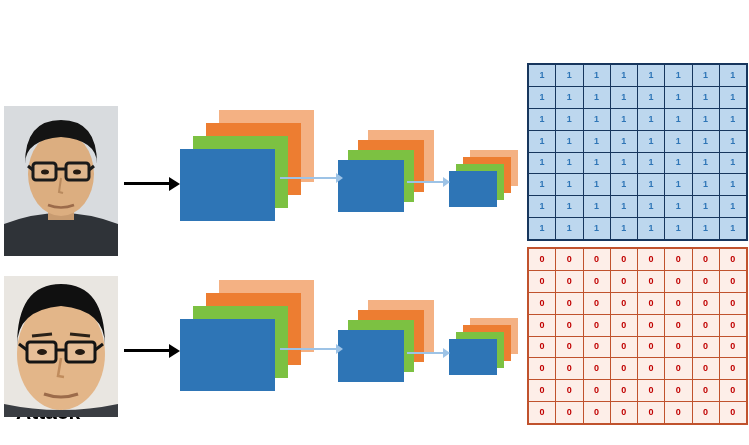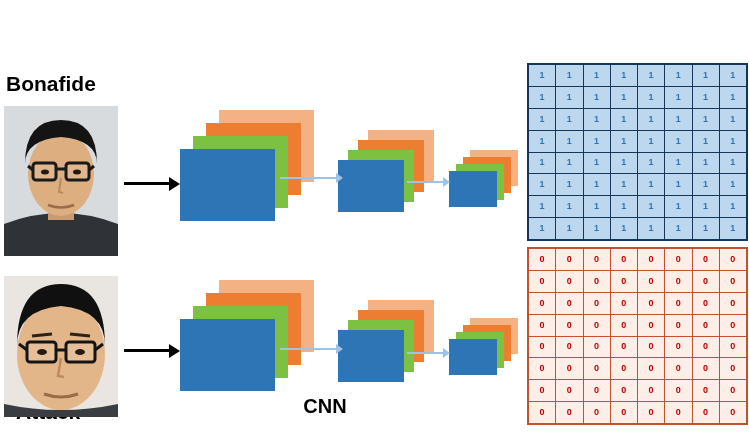--- a/index.html
+++ b/index.html
@@ -60,21 +60,20 @@
     font-size:9px;font-weight:bold;line-height:1;}
   .grid-ones{left:527px;top:63px;width:221px;height:178px;}
   .grid-zeros{left:527px;top:247px;width:221px;height:178px;}
 </style>
 </head>
 <body>
 
 <div class="canvas">
 
 
-  <div class="lbl lbl-bonafide">Bonafide</div>
 
   <div class="face face-top">
     <svg width="114" height="150" viewBox="0 0 114 150">
       <rect x="0" y="0" width="114" height="150" fill="#d8dbde"></rect>
       <path d="M0,150 L0,118 Q57,96 114,118 L114,150 Z" fill="#2f3338"></path>
       <rect x="44" y="90" width="26" height="24" fill="#c89b70"></rect>
       <ellipse cx="57" cy="68" rx="33" ry="42" fill="#dcae80"></ellipse>
       <path d="M21,58 Q21,14 57,14 Q93,14 93,58 Q93,34 57,31 Q21,34 21,58 Z" fill="#141414"></path>
       <rect x="29" y="57" width="23" height="17" rx="3" fill="rgba(255,255,255,0.10)" stroke="#1a1a1a" stroke-width="3"></rect>
       <rect x="62" y="57" width="23" height="17" rx="3" fill="rgba(255,255,255,0.10)" stroke="#1a1a1a" stroke-width="3"></rect>
@@ -149,21 +148,20 @@
     <span class="layer l3"></span>
     <span class="layer l2"></span>
     <span class="layer l1"></span>
   </div>
 
   <div class="connector conn-t1"></div>
   <div class="connector conn-t2"></div>
   <div class="connector conn-b1"></div>
   <div class="connector conn-b2"></div>
 
-  <div class="lbl lbl-cnn">CNN</div>
 
   <div class="grid grid-ones" style="grid-template-columns: repeat(8, 1fr); grid-template-rows: repeat(8, 1fr); background: rgb(23, 54, 93); border: 2px solid rgb(23, 54, 93);">
       <div class="cell" style="background: rgb(189, 215, 238); color: rgb(46, 117, 182);">1</div>
       <div class="cell" style="background: rgb(189, 215, 238); color: rgb(46, 117, 182);">1</div>
       <div class="cell" style="background: rgb(189, 215, 238); color: rgb(46, 117, 182);">1</div>
       <div class="cell" style="background: rgb(189, 215, 238); color: rgb(46, 117, 182);">1</div>
       <div class="cell" style="background: rgb(189, 215, 238); color: rgb(46, 117, 182);">1</div>
       <div class="cell" style="background: rgb(189, 215, 238); color: rgb(46, 117, 182);">1</div>
       <div class="cell" style="background: rgb(189, 215, 238); color: rgb(46, 117, 182);">1</div>
       <div class="cell" style="background: rgb(189, 215, 238); color: rgb(46, 117, 182);">1</div>

